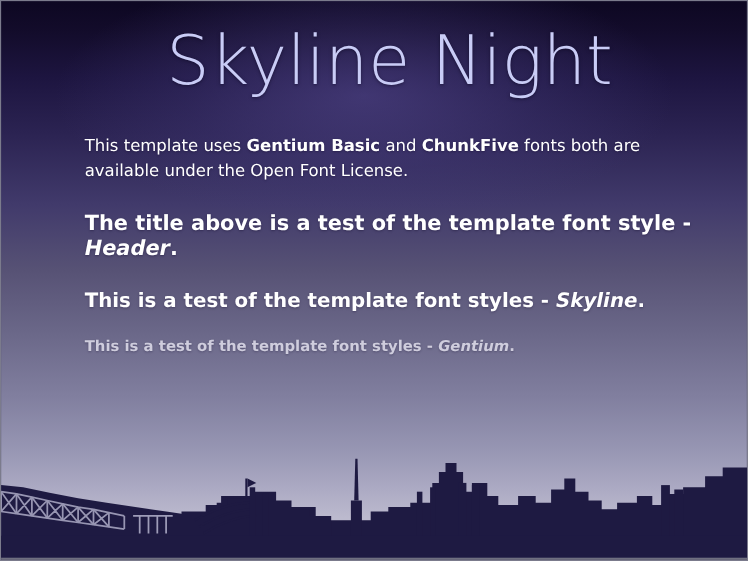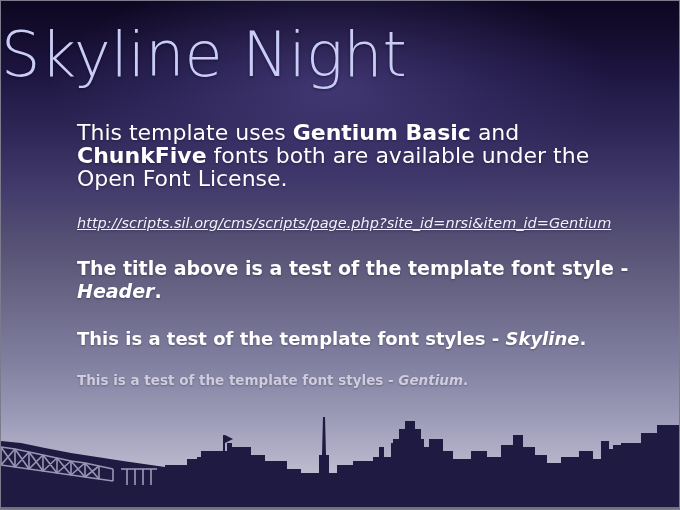--- a/index.html
+++ b/index.html
@@ -39,42 +39,42 @@
                 rgba(70,60,125,0.30) 45%,
                 rgba(40,32,80,0.0) 78%);
     pointer-events: none;
   }
 
   #title {
     position: absolute;
     left: 0;
     top: 16px;
     width: 556px;
-    text-align: left;
+    text-align: right;
     color: #c9ccf6;
     font-size: 62px;
     font-weight: 300;
     letter-spacing: 0px;
     line-height: 76px;
     text-shadow: 0 1px 3px rgba(10,6,30,0.55);
     white-space: nowrap;
   }
 
   #body {
     position: absolute;
     left: 76px;
     top: 120px;
     width: 552px;
   }
 
   .blk { margin: 0 0 0 0; font-weight: bold; }
 
   .intro {
     color: #ffffff;
-    font-size: 22px;
+    font-size: 15px;
     line-height: 23px;
     font-weight: 400;
     text-shadow: 0 1px 2px rgba(20,12,45,0.45);
   }
   .intro b { font-weight: 700; }
 
   .link {
     display: block;
     color: #f2f1fb;
     font-size: 14.5px;
@@ -135,21 +135,20 @@
 <div id="slide">
 
   <div id="glow"></div>
 
   <div id="title">Skyline Night</div>
 
   <div id="body">
 
     <p class="blk intro"><span>This template uses </span><b>Gentium Basic</b><span> and </span><b>ChunkFive</b><span> fonts both are available under the Open Font License.</span></p>
 
-    <a id="link1" class="link" href="#">http://scripts.sil.org/cms/scripts/page.php?site_id=nrsi&amp;item_id=Gentium</a>
 
 
     <p class="blk header-line"><span>The title above is a test of the template font style - </span><i>Header</i><span>.</span></p>
 
     <p class="blk standard-line"><span>This is a test of the template font styles - </span><i>Skyline</i><span>.</span></p>
 
     <p class="blk default-line"><span>This is a test of the template font styles - </span><i>Gentium</i><span>.</span></p>
 
   </div>
 

